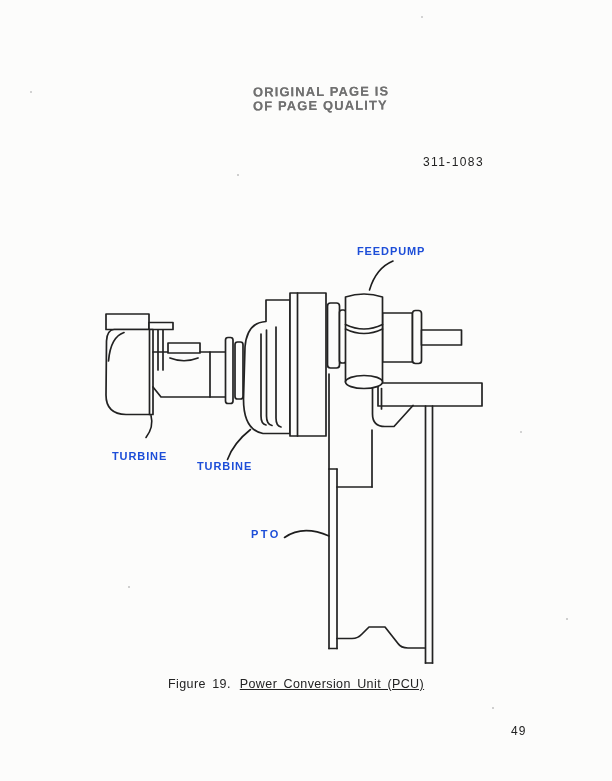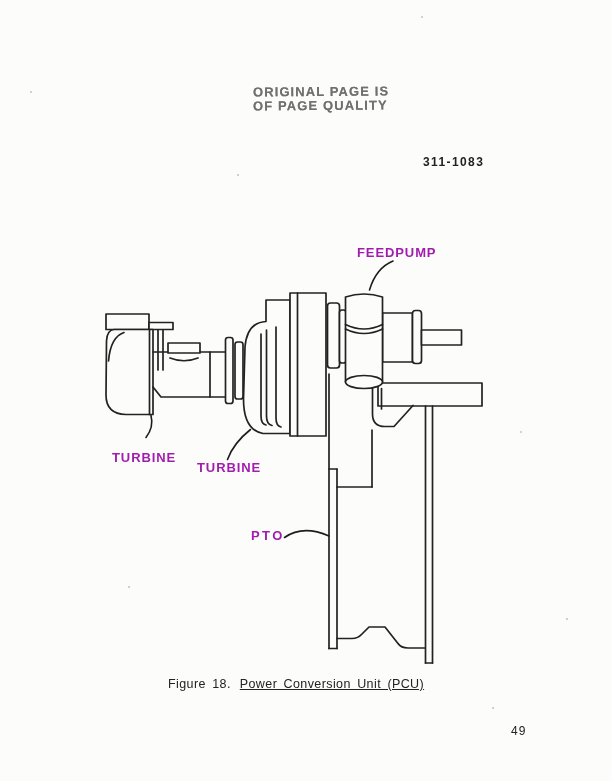--- a/index.html
+++ b/index.html
@@ -22,25 +22,25 @@
     left:253px;top:85px;
     font-size:13px;font-weight:bold;
     letter-spacing:1.1px;line-height:14px;
     color:var(--stamp-ink);
     opacity:.88;
     transform:rotate(-.4deg);
     text-shadow:0 0 .6px #8a8a8a;
   }
   .doc-number{
     left:423px;top:155px;
-    font-size:12px;font-weight:700;letter-spacing:1.4px;
+    font-size:12px;font-weight:400;letter-spacing:1.4px;
   }
   .draw-label{
-    font-size:13px;font-weight:600;letter-spacing:.9px;
-    color:#a21caf;
+    font-size:11px;font-weight:600;letter-spacing:.9px;
+    color:#1d4ed8;
   }
   #lbl-feedpump{left:357px;top:245px;}
   #lbl-turbine{left:112px;top:450px;}
   #lbl-gearbox{left:197px;top:460px;}
   #lbl-pto{left:251px;top:528px;letter-spacing:2.4px;}
   .caption{
     left:168px;top:677px;
     font-size:12.5px;letter-spacing:.4px;word-spacing:2.5px;
     color:#232323;font-weight:500;
   }
@@ -140,21 +140,21 @@
       <path class="leader" d="M 284.5,537.5 C 298,528 313,529 329,536"></path>
     </g>
   </svg>
 
   <div class="abs draw-label" id="lbl-feedpump">FEEDPUMP</div>
   <div class="abs draw-label" id="lbl-turbine">TURBINE</div>
   <div class="abs draw-label" id="lbl-gearbox">TURBINE</div>
   <div class="abs draw-label" id="lbl-pto">PTO</div>
 
   <div class="abs caption">
-    <span class="cap-ref">Figure 18.</span><span class="cap-title">Power Conversion Unit (PCU)</span>
+    <span class="cap-ref">Figure 19.</span><span class="cap-title">Power Conversion Unit (PCU)</span>
   </div>
 
   <div class="abs page-number">49</div>
 
   <div class="speck" style="left:421px;top:16px;width:2px;height:2px;"></div>
   <div class="speck" style="left:30px;top:91px;width:2px;height:1.5px;"></div>
   <div class="speck" style="left:237px;top:174px;width:1.5px;height:1.5px;"></div>
   <div class="speck" style="left:520px;top:431px;width:2px;height:2px;"></div>
   <div class="speck" style="left:128px;top:586px;width:1.5px;height:1.5px;"></div>
   <div class="speck" style="left:566px;top:618px;width:1.5px;height:1.5px;"></div>

